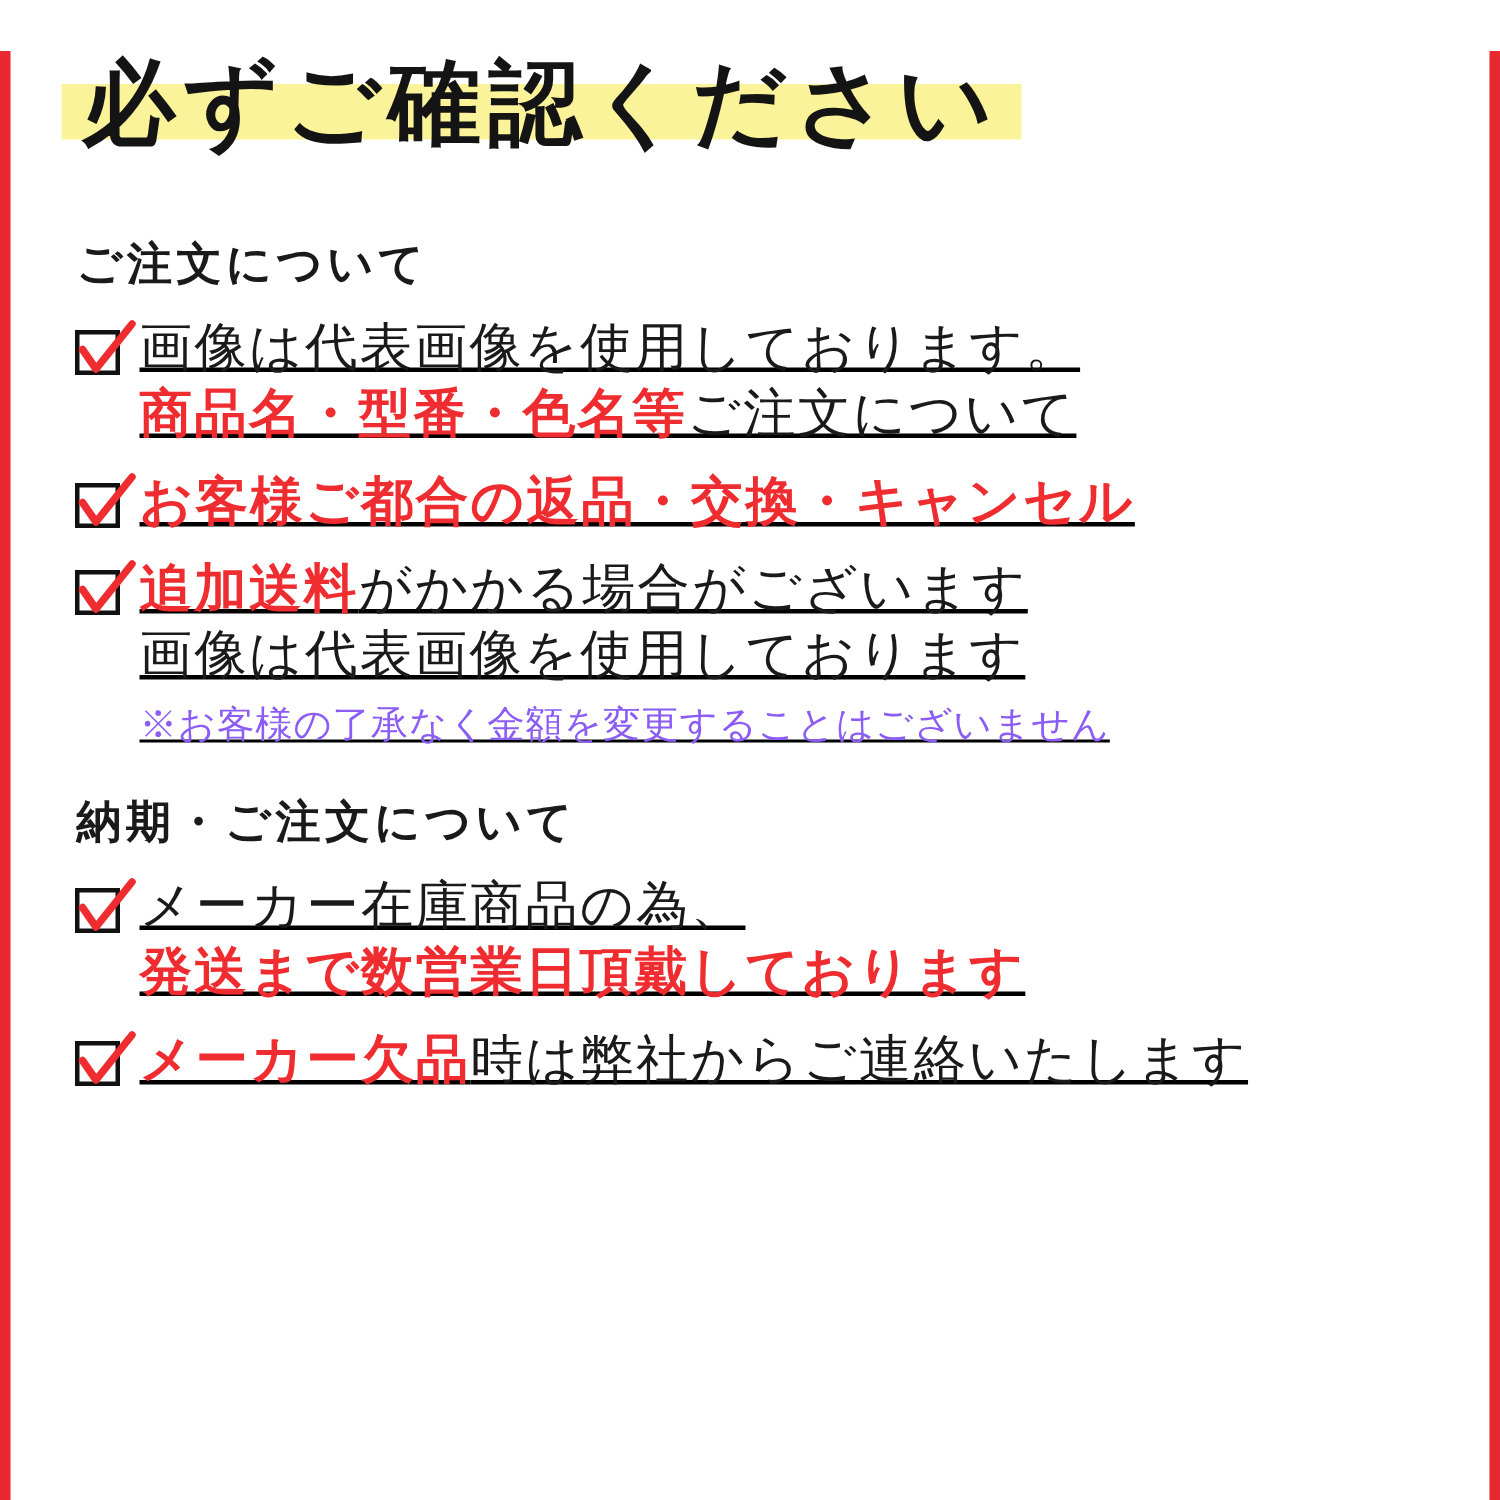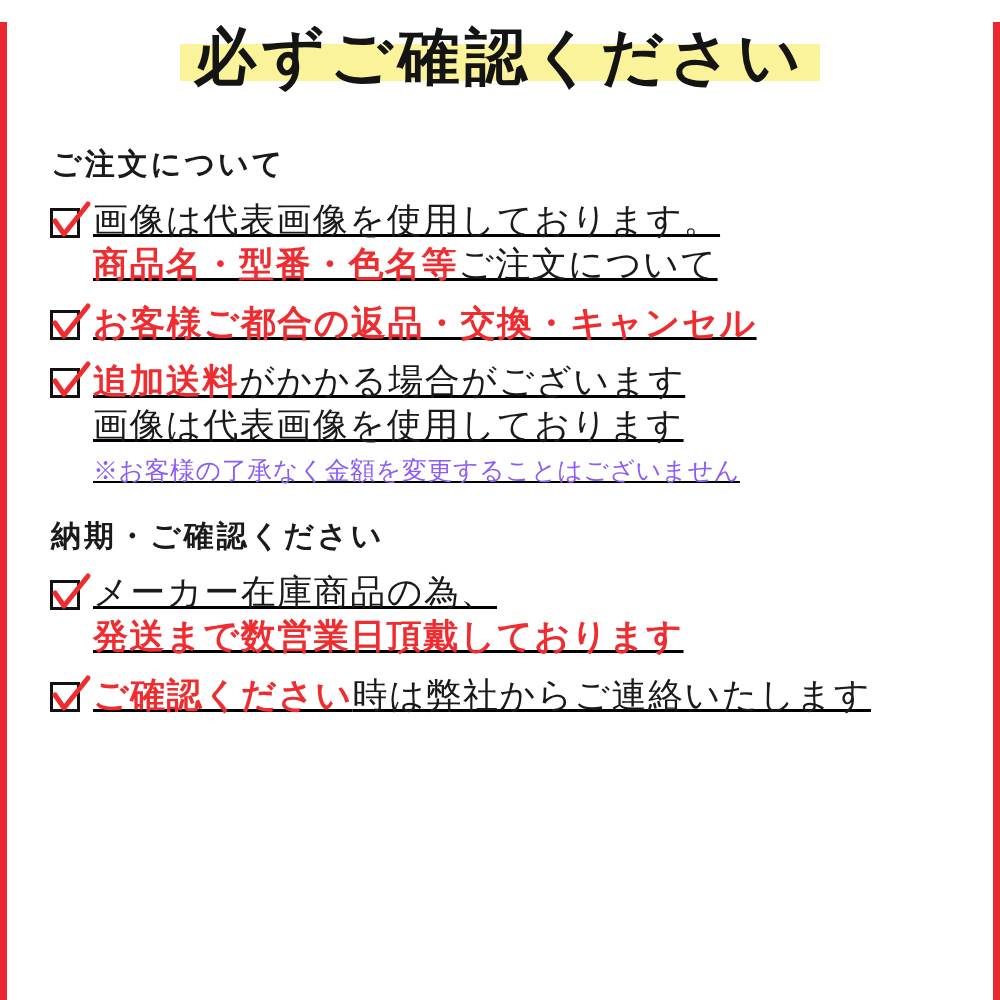--- a/index.html
+++ b/index.html
@@ -25,22 +25,21 @@
   .inner {
     position: relative;
     width: 100%;
     height: 100%;
     box-sizing: border-box;
     padding: 0 34px;
   }
 
   
   .title-wrap {
-    margin-top: 22px;
-    text-align: center;
+    margin-top: 34px;
     height: 96px;
     position: relative;
   }
   .title-hl {
     display: inline-block;
     position: relative;
     padding: 0 14px;
   }
   .title-hl::before {
     content: "";
@@ -174,21 +173,21 @@
           <path d="M8 18 L17 31 L41 1" fill="none" stroke="#ef2d30" stroke-width="5" stroke-linecap="round" stroke-linejoin="round"></path>
         </svg>
       </span>
       <span class="lines">
         <div class="line"><span class="red">追加送料</span><span class="blk">がかかる場合がございます</span></div>
         <div class="line"><span class="blk">画像は代表画像を使用しております</span></div>
         <div class="line small">※お客様の了承なく金額を変更することはございません</div>
       </span>
     </div>
 
-    <div class="section-head second">納期・ご確認ください</div>
+    <div class="section-head second">納期・ご注文について</div>
 
     <div class="item">
       <span class="check">
         <span class="box"></span>
         <svg width="44" height="40" viewBox="0 0 44 40" aria-hidden="true">
           <path d="M8 18 L17 31 L41 1" fill="none" stroke="#ef2d30" stroke-width="5" stroke-linecap="round" stroke-linejoin="round"></path>
         </svg>
       </span>
       <span class="lines">
         <div class="line"><span class="blk">メーカー在庫商品の為、</span></div>
@@ -197,18 +196,18 @@
     </div>
 
     <div class="item">
       <span class="check">
         <span class="box"></span>
         <svg width="44" height="40" viewBox="0 0 44 40" aria-hidden="true">
           <path d="M8 18 L17 31 L41 1" fill="none" stroke="#ef2d30" stroke-width="5" stroke-linecap="round" stroke-linejoin="round"></path>
         </svg>
       </span>
       <span class="lines">
-        <div class="line"><span class="red">ご確認ください</span><span class="blk">時は弊社からご連絡いたします</span></div>
+        <div class="line"><span class="red">メーカー欠品</span><span class="blk">時は弊社からご連絡いたします</span></div>
       </span>
     </div>
 
   </div>
 </div>
 
 </body></html>

